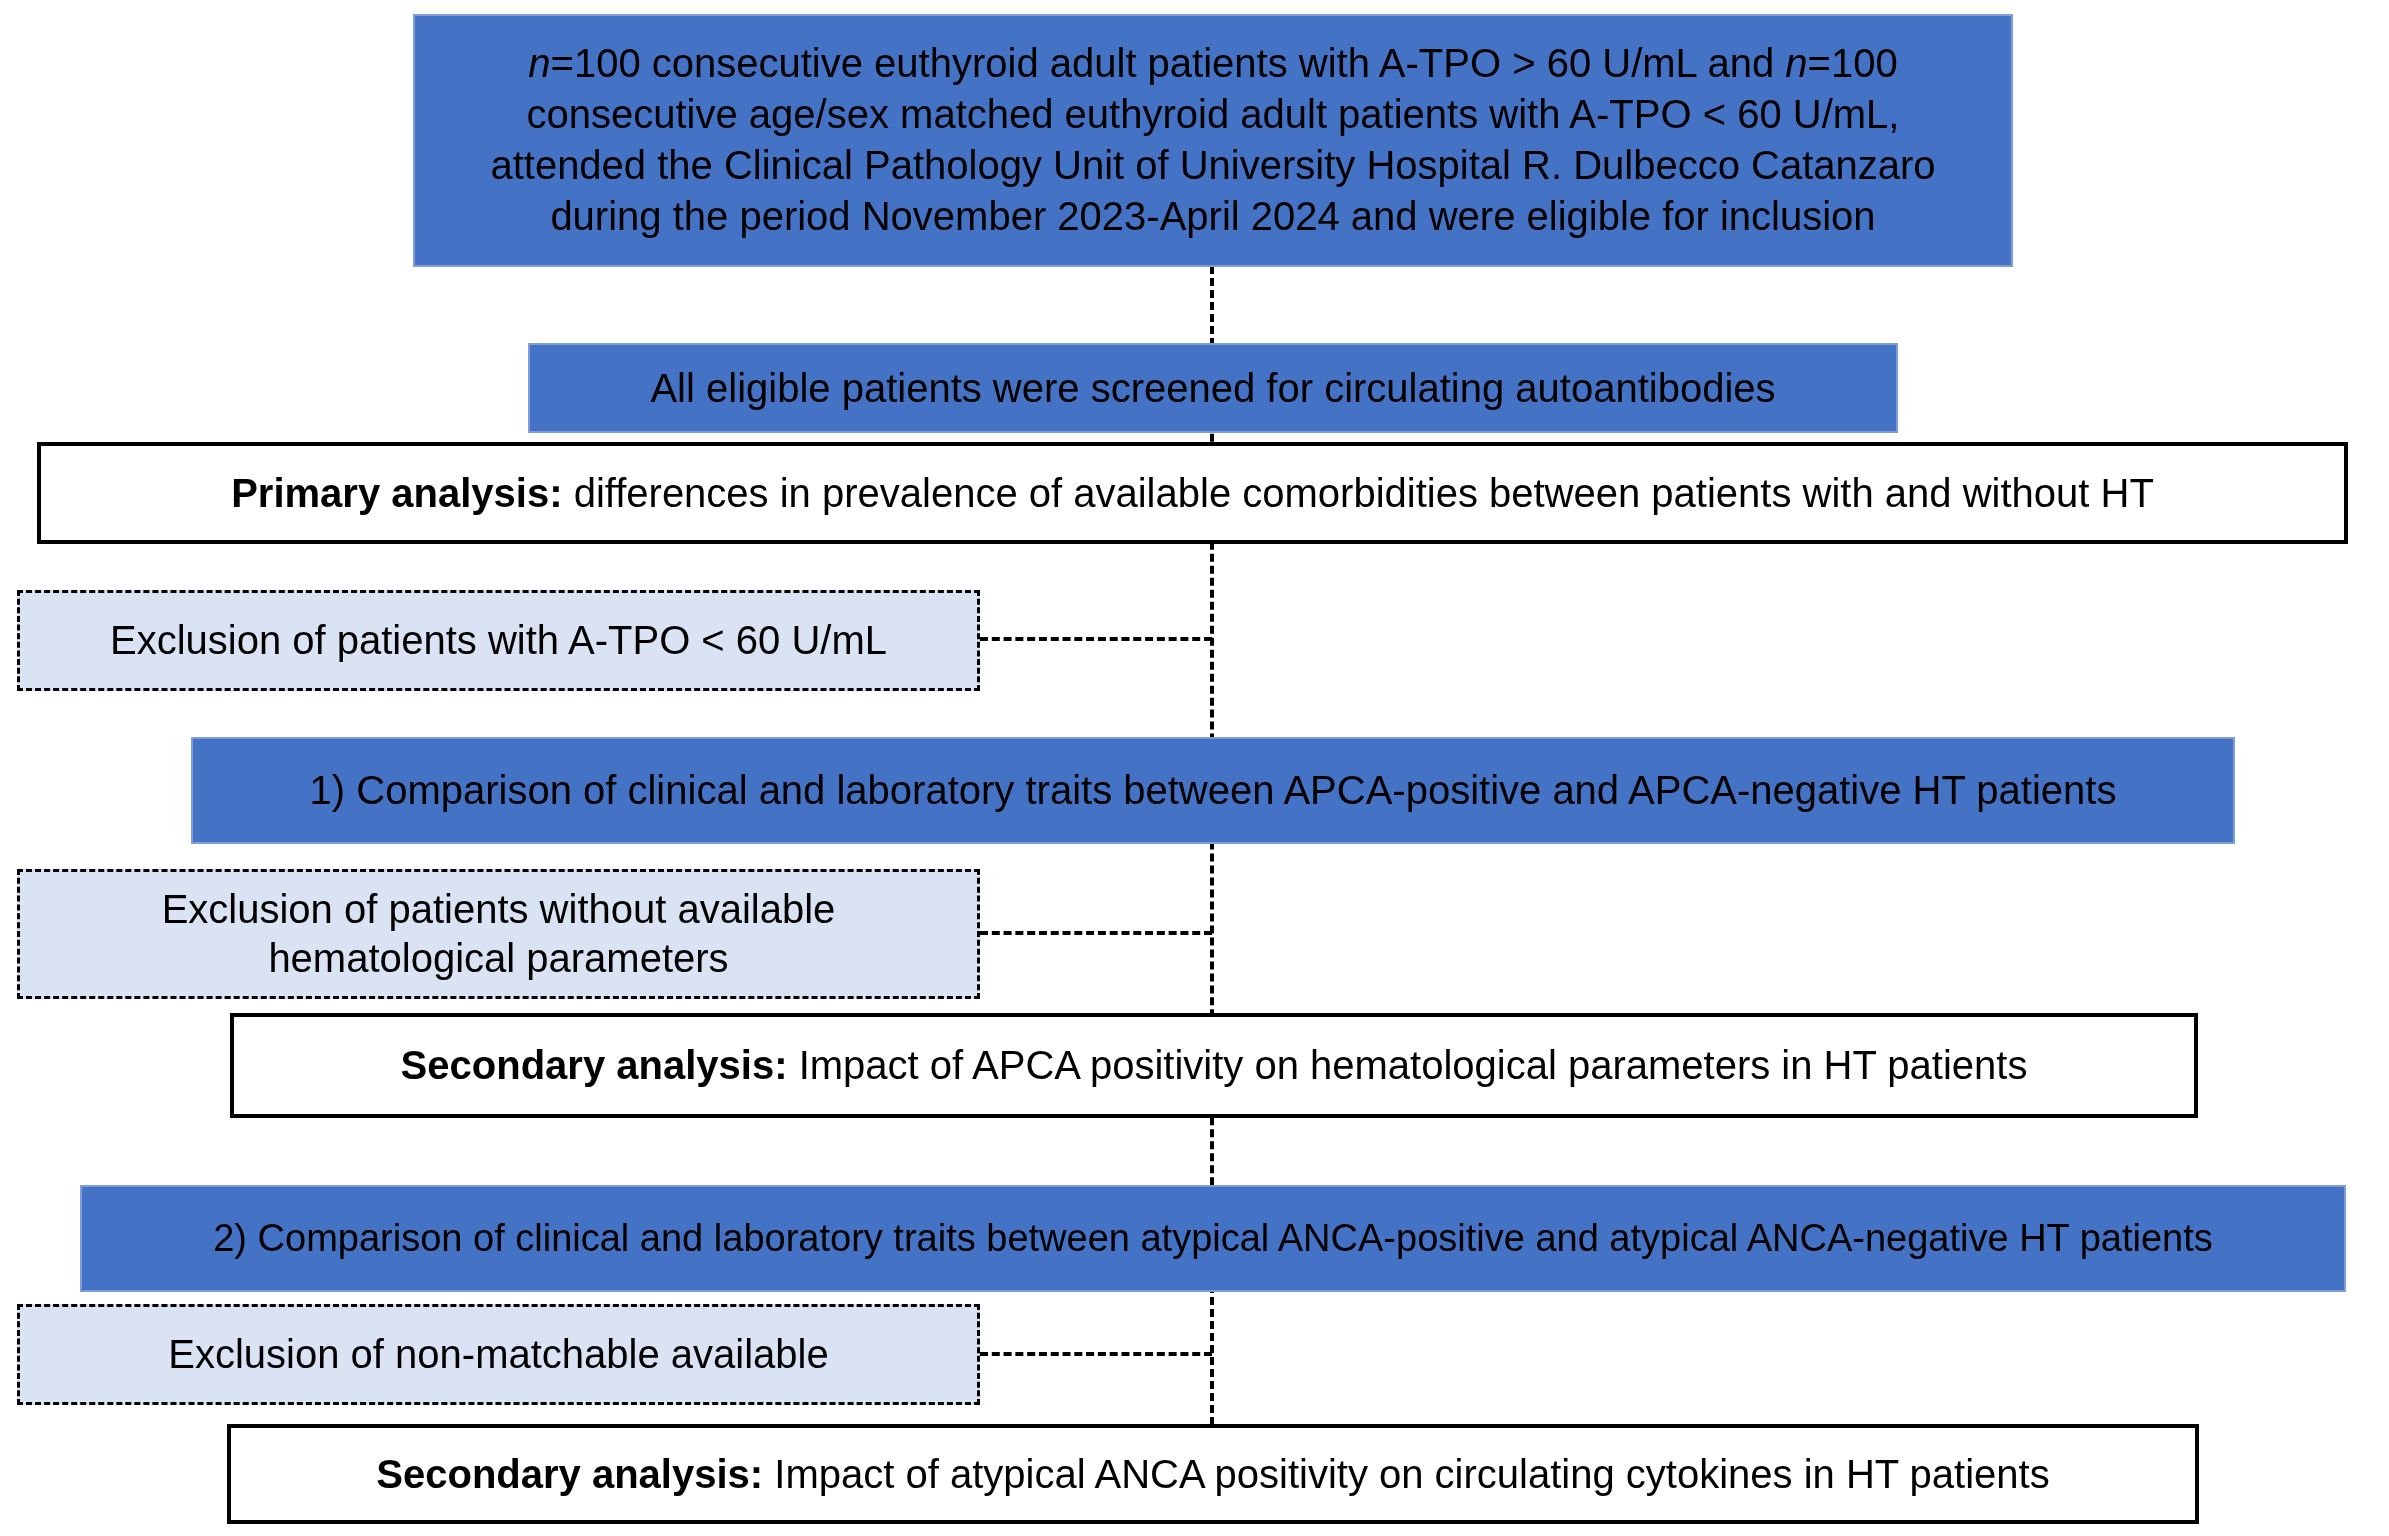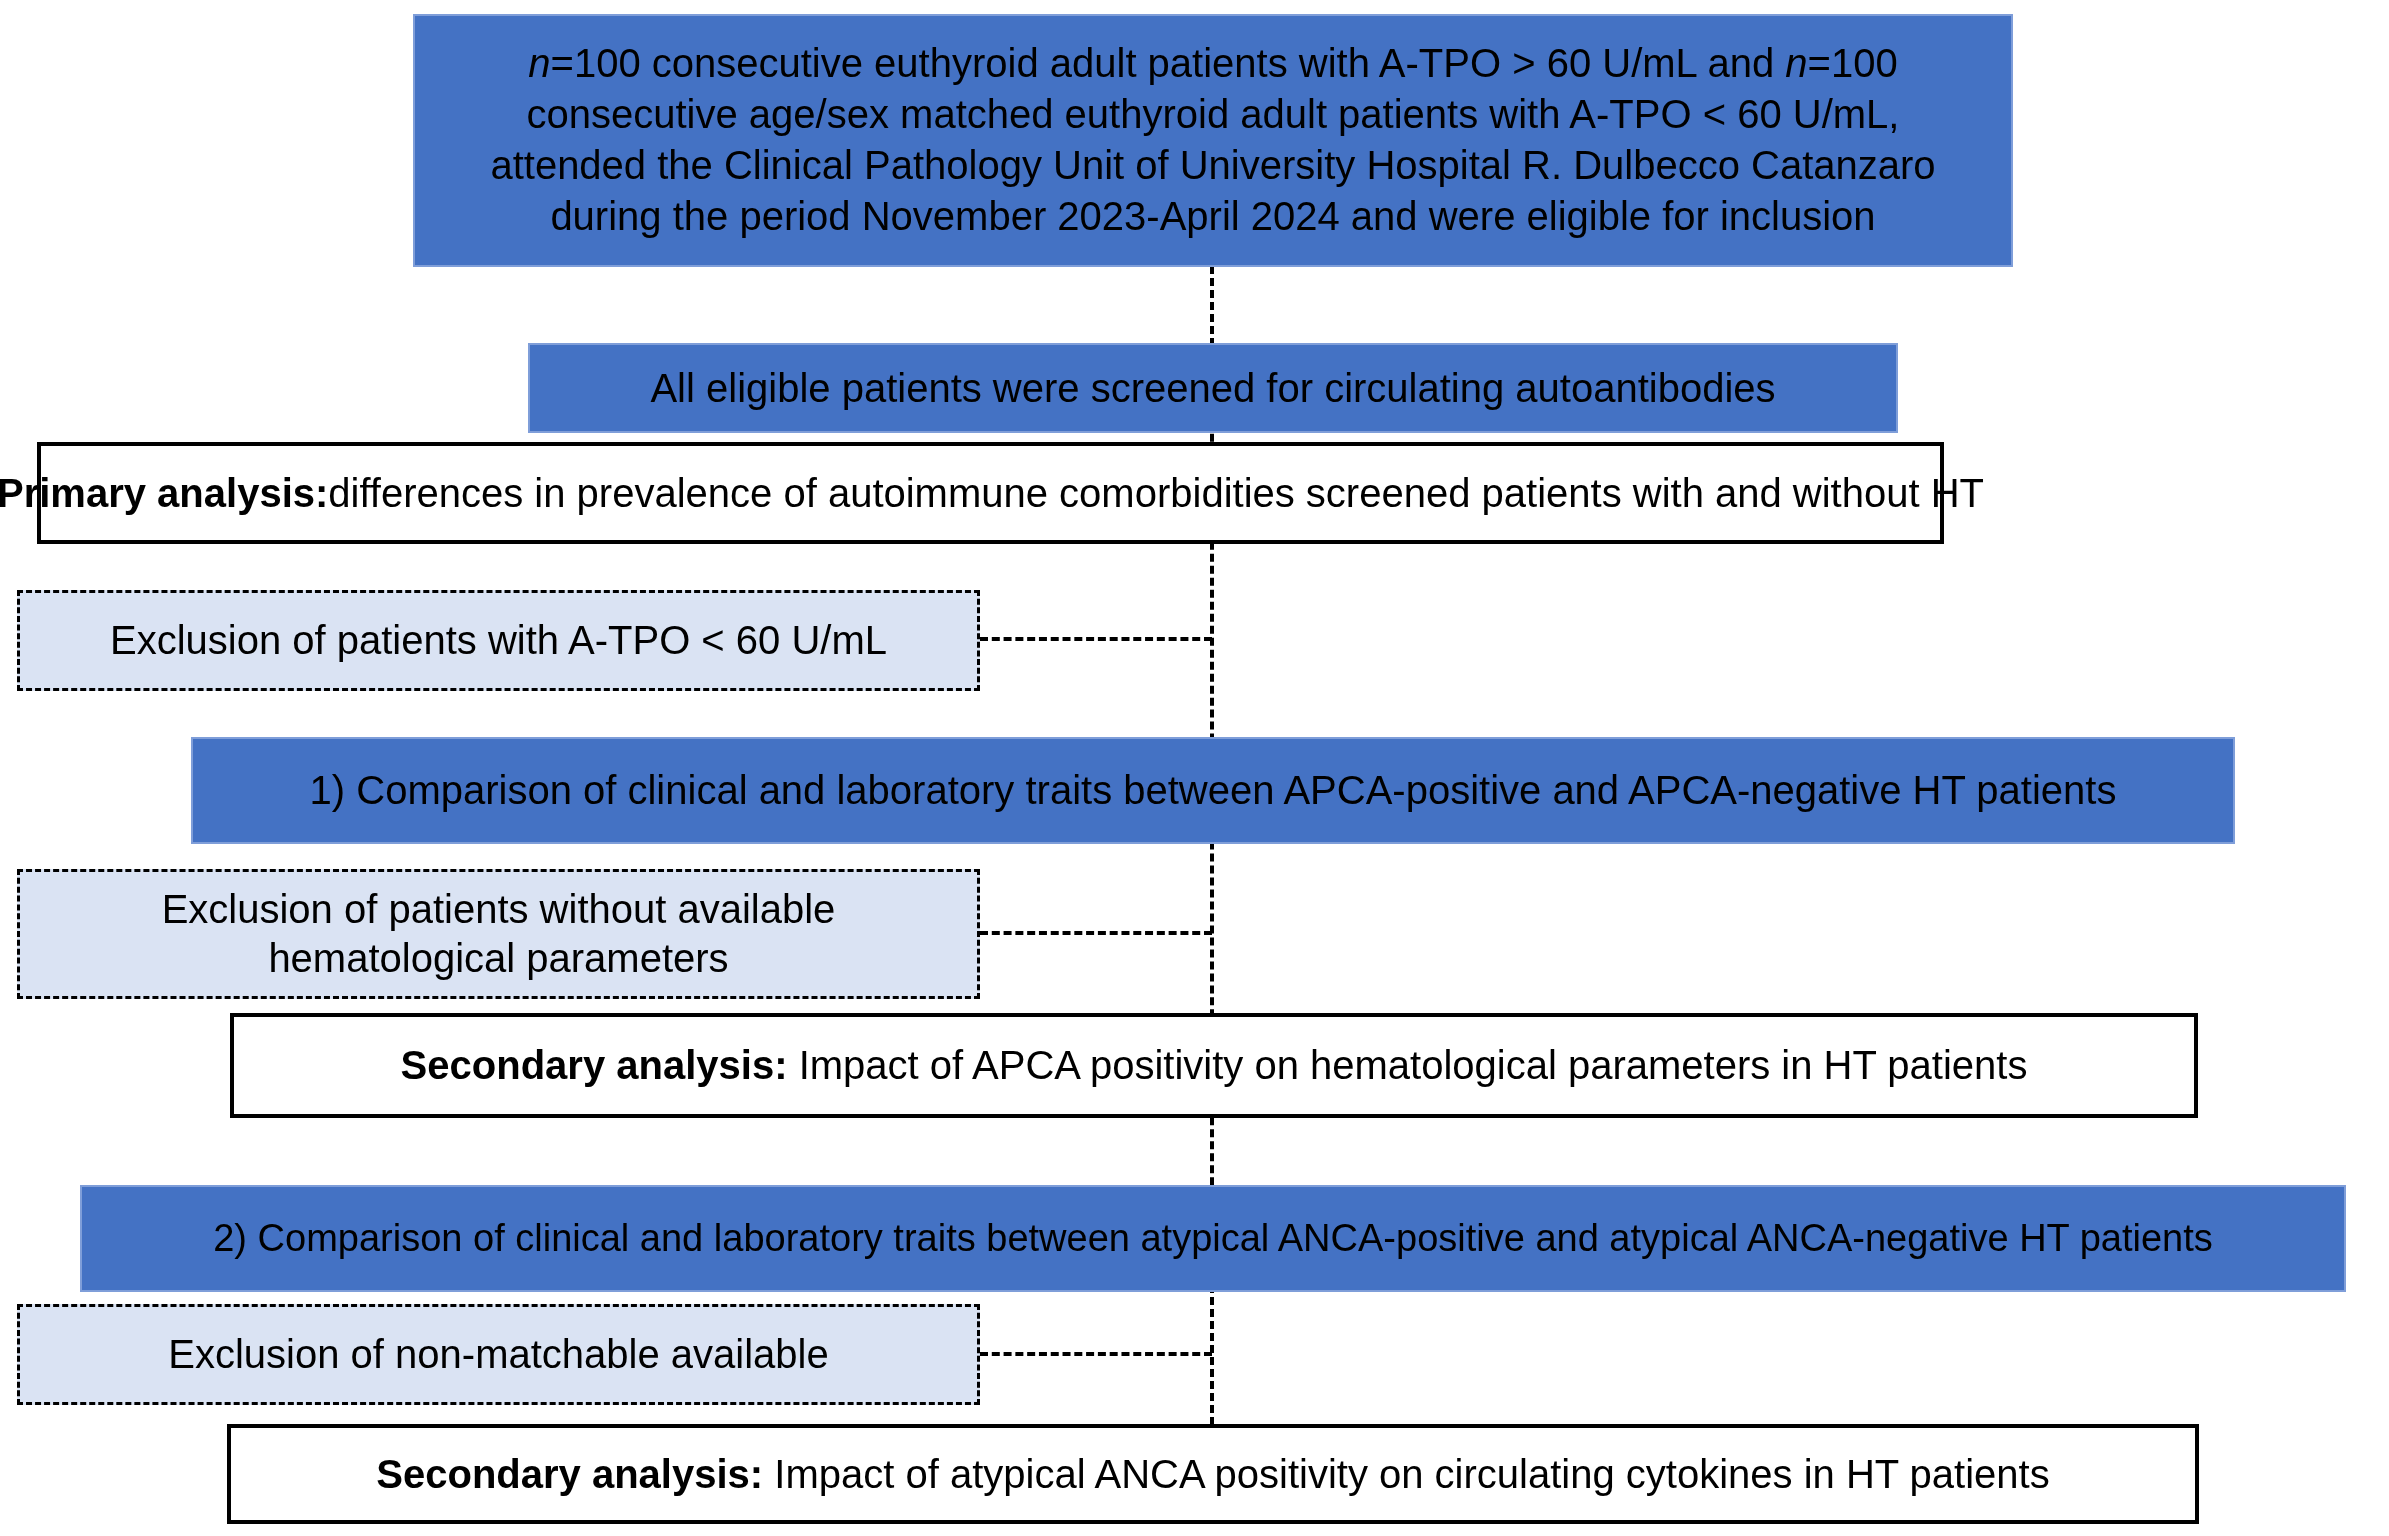--- a/index.html
+++ b/index.html
@@ -49,21 +49,21 @@
     z-index: 1;
   }
   .line-h {
     position: absolute;
     height: 0;
     border-top: 4.6px dashed var(--line-black);
     z-index: 1;
   }
   #intro    { left: 413px;  top: 13.8px;   width: 1600px; height: 253px; padding: 0 46px; line-height: 51px; }
   #screening{ left: 528px;  top: 343px;  width: 1370px; height: 90px; }
-  #primary  { left: 37px;   top: 442px;  width: 1907px; height: 102px; }
+  #primary  { left: 37px;   top: 442px;  width: 2311px; height: 102px; }
   #excl1    { left: 17px;   top: 590px;  width: 963px; height: 101px; }
   #comp1    { left: 191px;  top: 737px;  width: 2044px; height: 107px; justify-content: center; }
   #excl2    { left: 17px;   top: 869px; width: 963px; height: 130px; padding: 0 31px; line-height: 49px; align-items: center; }
   #sec1     { left: 230px;  top: 1013px; width: 1968px; height: 105px; }
   #comp2    { left: 80px;  top: 1185px; width: 2266px; height: 107px; font-size: 38px; }
   #excl3    { left: 17px;   top: 1304px; width: 963px; height: 101px; }
   #sec2     { left: 227px;  top: 1424px; width: 1972px; height: 100px; }
   #vline    { left: 1210px; top: 266px;  height: 1159px; }
   #hline1   { left: 980px; top: 637px;  width: 232px; }
   #hline2   { left: 980px; top: 931px; width: 232px; }
@@ -83,21 +83,21 @@
   <div><span style="font-style: italic;">n</span><span>=100 consecutive euthyroid adult patients with A-TPO &gt; 60 U/mL and </span><span style="font-style: italic;">n</span><span>=100 consecutive age/sex matched euthyroid adult patients with A-TPO &lt; 60 U/mL, attended the Clinical Pathology Unit of University Hospital R. Dulbecco Catanzaro during the period November 2023-April 2024 and were eligible for inclusion</span></div>
 </div>
 
 <div id="screening" class="box blue nowrap">
   <span>All eligible patients were screened for circulating autoantibodies</span>
 </div>
 
 <div id="primary" class="box whitebox nowrap">
   <span class="lbl">Primary analysis:</span>
     <span class="gap"></span>
-    <span> differences in prevalence of autoimmune comorbidities screened patients with and without HT</span>
+    <span> differences in prevalence of available comorbidities between patients with and without HT</span>
 </div>
 
 <div id="excl1" class="box dashedbox nowrap">
   <span>Exclusion of patients with A-TPO &lt; 60 U/mL</span>
 </div>
 
 <div id="comp1" class="box blue nowrap">
   <span>1) Comparison of clinical and laboratory traits between APCA-positive and APCA-negative HT patients</span>
 </div>
 

